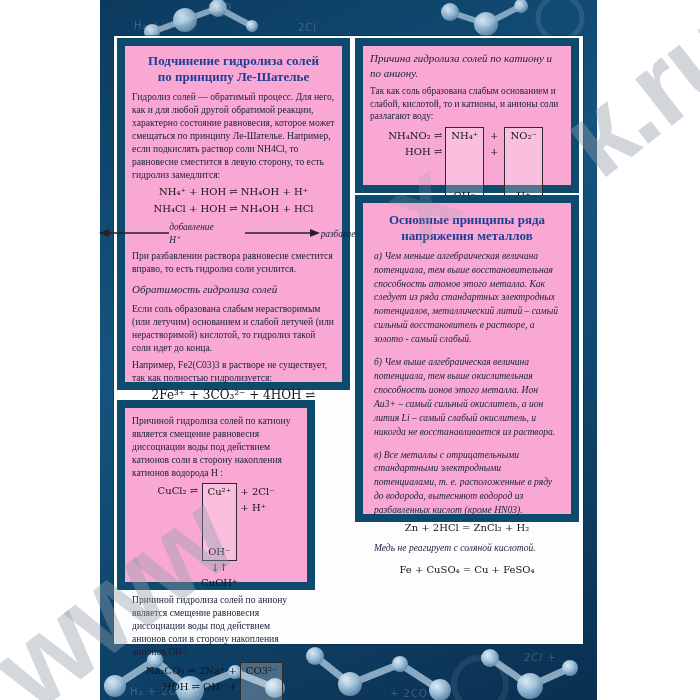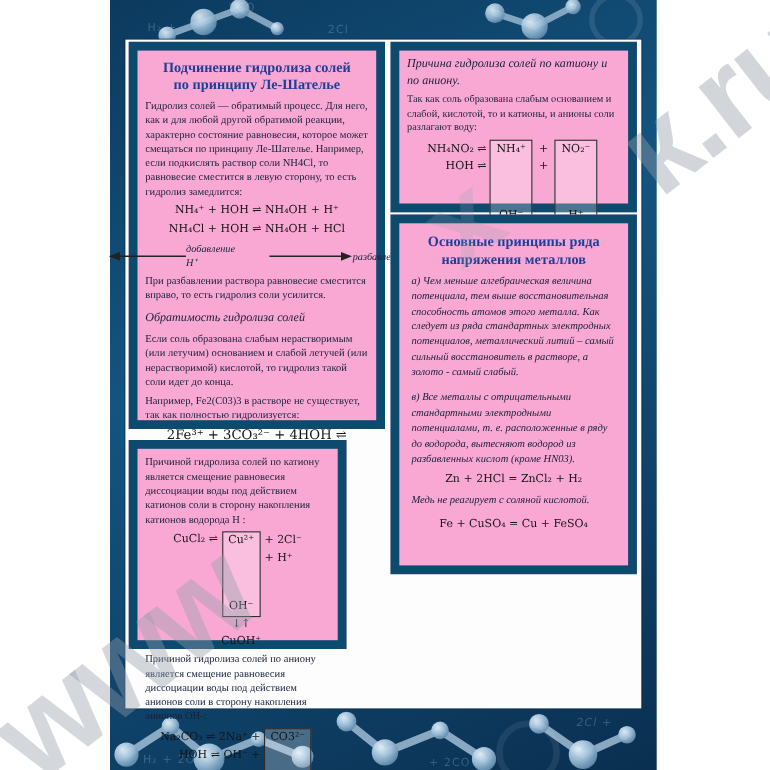--- a/index.html
+++ b/index.html
@@ -246,20 +246,21 @@
   <p class="para" style="margin-bottom:0;">В результате, реакция среды – или нейтральная, или слабо кислая, или слабо щелочная.</p>
   <p class="para">Это зависит от степени диссоциации образовавшихся слабых кислот и оснований.</p>
 </div>
 
 <div class="cbox" id="boxR2">
   <div class="btitle">
     <div>Основные принципы ряда</div>
     <div>напряжения металлов</div>
   </div>
   <p class="pitem">а) Чем меньше алгебраическая величина потенциала, тем выше восстановительная способность атомов этого металла. Как следует из ряда стандартных электродных потенциалов, металлический литий – самый сильный восстановитель в растворе, а золото - самый слабый.</p>
+  <p class="pitem">б) Чем выше алгебраическая величина потенциала, тем выше окислительная способность ионов этого металла. Ион Au3+ – самый сильный окислитель, а ион лития Li – самый слабый окислитель, и никогда не восстанавливается из раствора.</p>
   <p class="pitem" style="margin-bottom:4px;">в) Все металлы с отрицательными стандартными электродными потенциалами, т. е. расположенные в ряду до водорода, вытесняют водород из разбавленных кислот (кроме HN03).</p>
   <div class="eq" style="margin:4px 0 6px 0;">Zn + 2HCl = ZnCl₂ + H₂</div>
   <p class="pitem" style="margin-bottom:8px;">Медь не реагирует с соляной кислотой.</p>
   <div class="eq">Fe + CuSO₄ = Cu + FeSO₄</div>
 </div>
 
 <div class="wm" id="wm-www">www</div>
 <div class="wm" id="wm-x">х</div>
 <div class="wm" id="wm-ru">к.ru</div>
 

